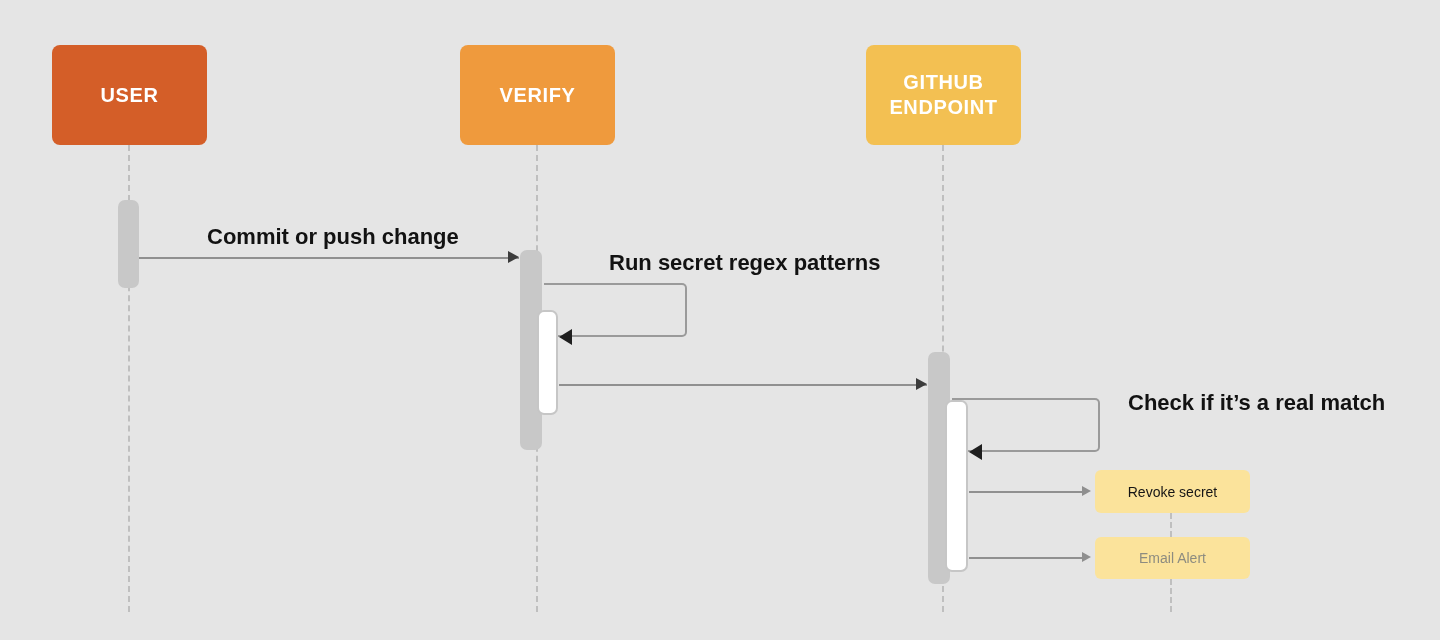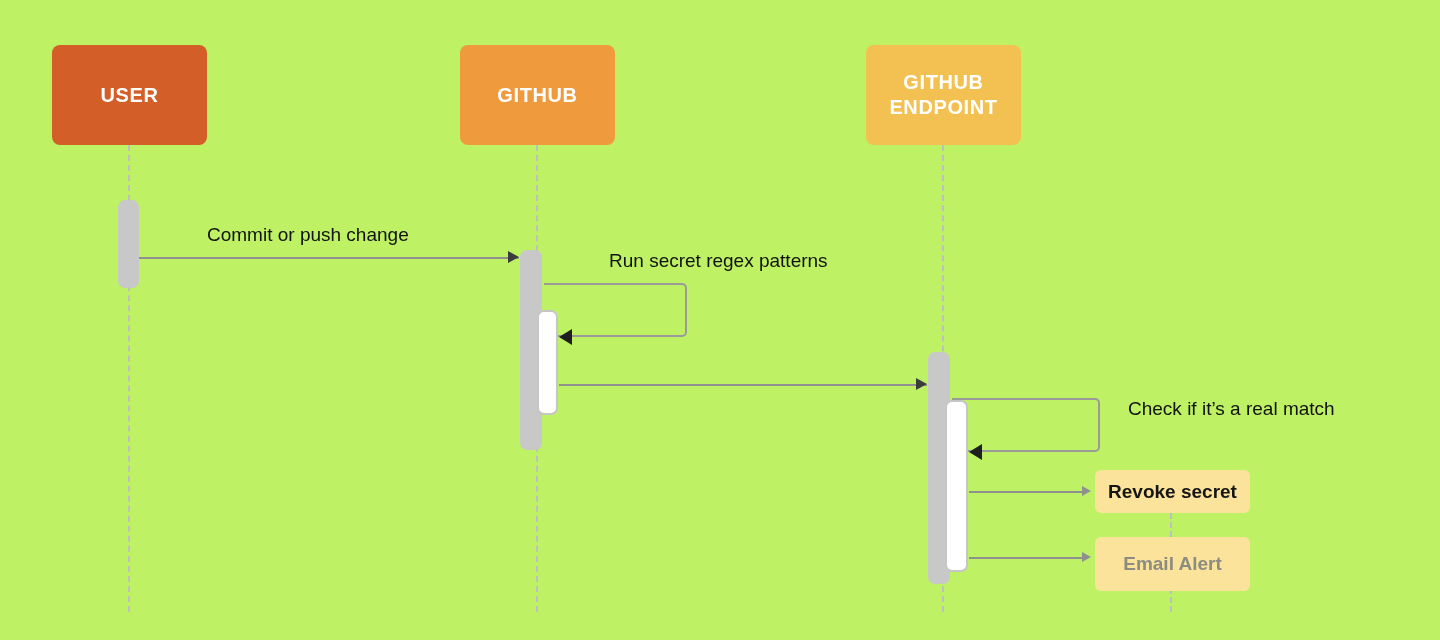--- a/index.html
+++ b/index.html
@@ -3,21 +3,21 @@
 <meta charset="utf-8">
 <style>
   * { box-sizing: border-box; }
   html, body { margin: 0; padding: 0; background: #ffffff; }
   body { font-family: "Liberation Sans", sans-serif; }
 
   .canvas {
     position: relative;
     width: 1440px;
     height: 640px;
-    background: #bef264;
+    background: #e5e5e5;
     overflow: hidden;
   }
 
   
   .actor {
     position: absolute;
     width: 155px;
     height: 100px;
     border-radius: 8px;
     display: flex;
@@ -111,64 +111,64 @@
   .msg1-head { left: 508px;  top: 251px; }
   .msg3-head { left: 916px;  top: 378px; }
   .loop-github-head { left: 559px; top: 329px; }
   .loop-verify-head { left: 969px; top: 444px; }
   .msg5-head { left: 1082px; top: 486px; }
   .msg6-head { left: 1082px; top: 552px; }
 
   
   .msg-label {
     position: absolute;
-    font-weight: 400;
-    font-size: 19px;
+    font-weight: 700;
+    font-size: 22px;
     color: #121212;
     white-space: nowrap;
     z-index: 7;
   }
   .msg1-label { left: 207px;  top: 224px; }
   .msg2-label { left: 597px;  top: 250px; margin-left: 12px; }
   .msg3-label { left: 577px;  top: 352px; }
-  .msg4-label { left: 1128px; top: 398px; }
+  .msg4-label { left: 1128px; top: 390px; }
 
   
   .note {
     position: absolute;
     width: 155px;
     border-radius: 6px;
     background: #fbe39b;
     display: flex;
     align-items: center;
     justify-content: center;
-    font-weight: 700;
-    font-size: 19px;
+    font-weight: 400;
+    font-size: 14px;
     z-index: 6;
     text-align: right;
   }
   .note-revoke { left: 1095px; top: 470px; height: 43px; color: #151515; }
-  .note-email  { left: 1095px; top: 537px; height: 54px; color: #8d8c80; }
+  .note-email  { left: 1095px; top: 537px; height: 42px; color: #8d8c80; }
 </style>
 </head>
 <body>
 
 <div class="canvas">
 
   <div class="lifeline lifeline-user"></div>
   <div class="lifeline lifeline-github"></div>
   <div class="lifeline lifeline-verify"></div>
   <div class="lifeline lifeline-note-a"></div>
   <div class="lifeline lifeline-note-b"></div>
 
   <div class="actor actor-user">
     <span>USER</span>
   </div>
   <div class="actor actor-github">
-    <span>GITHUB</span>
+    <span>VERIFY</span>
   </div>
   <div class="actor actor-verify">
     <span>GITHUB ENDPOINT</span>
   </div>
 
   <div class="self-loop loop-github"></div>
   <div class="self-loop loop-verify"></div>
 
   <div class="msg-line msg1-line"></div>
   <div class="msg-line msg3-line"></div>

